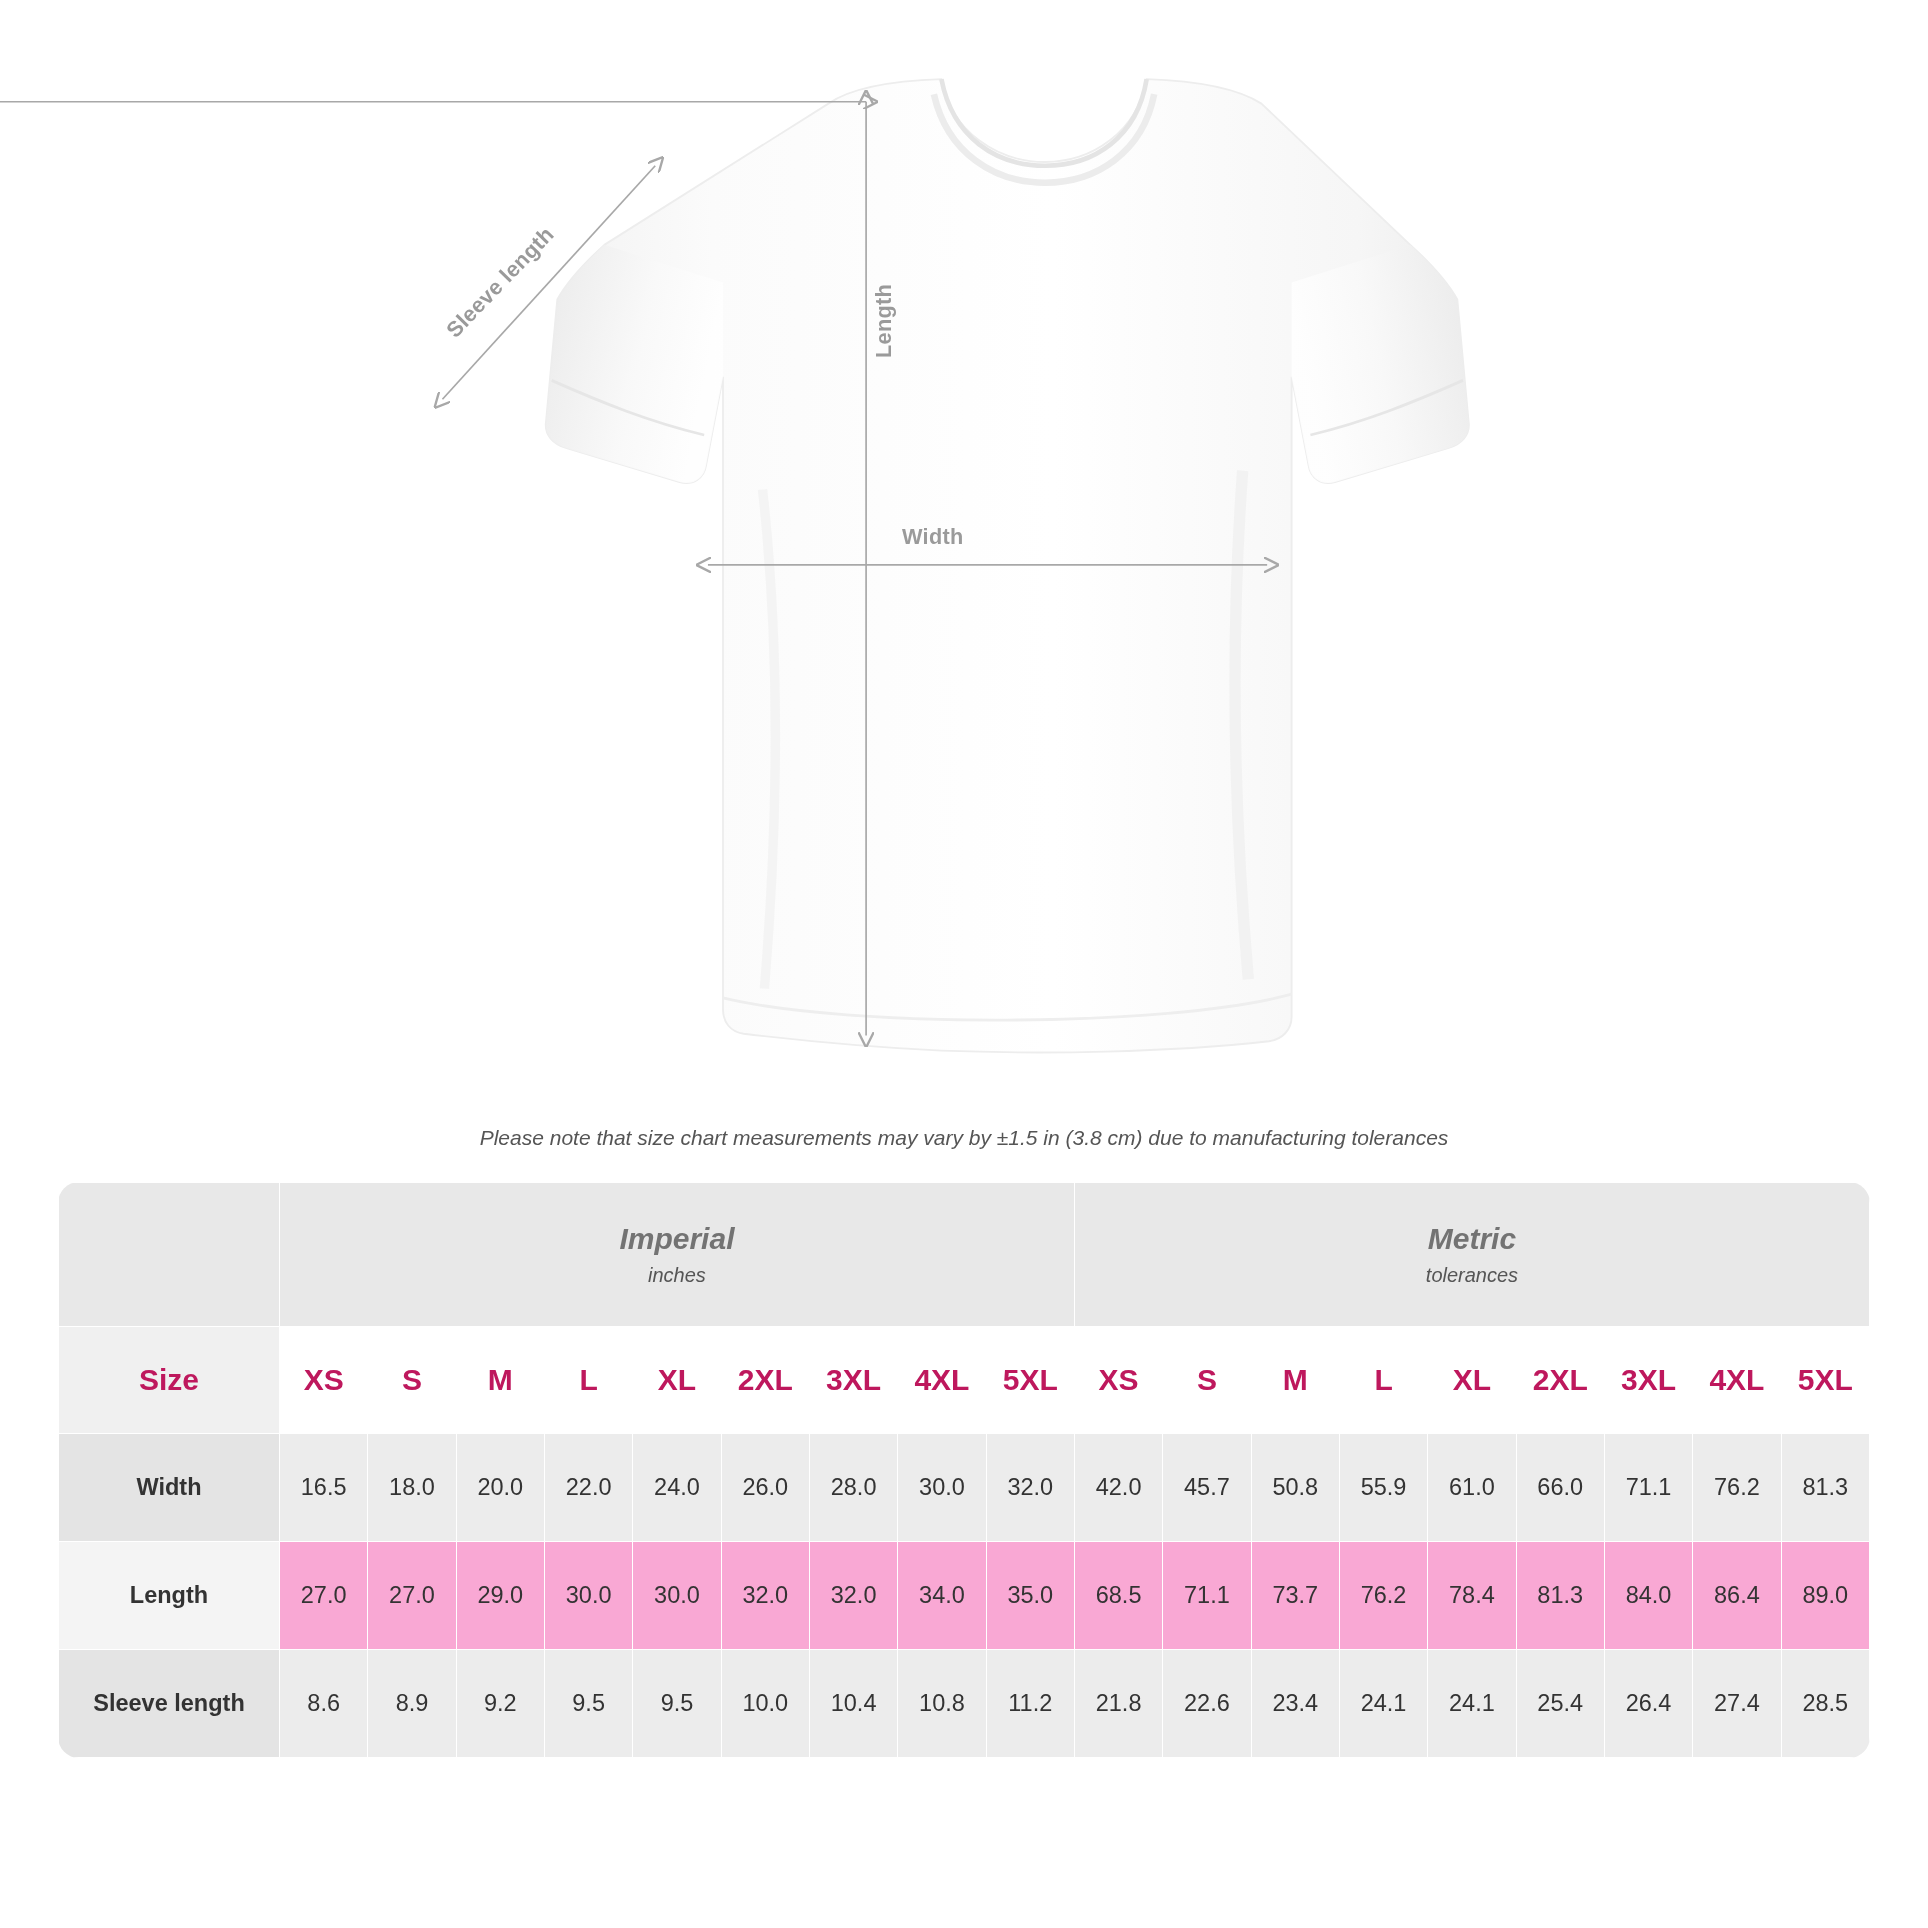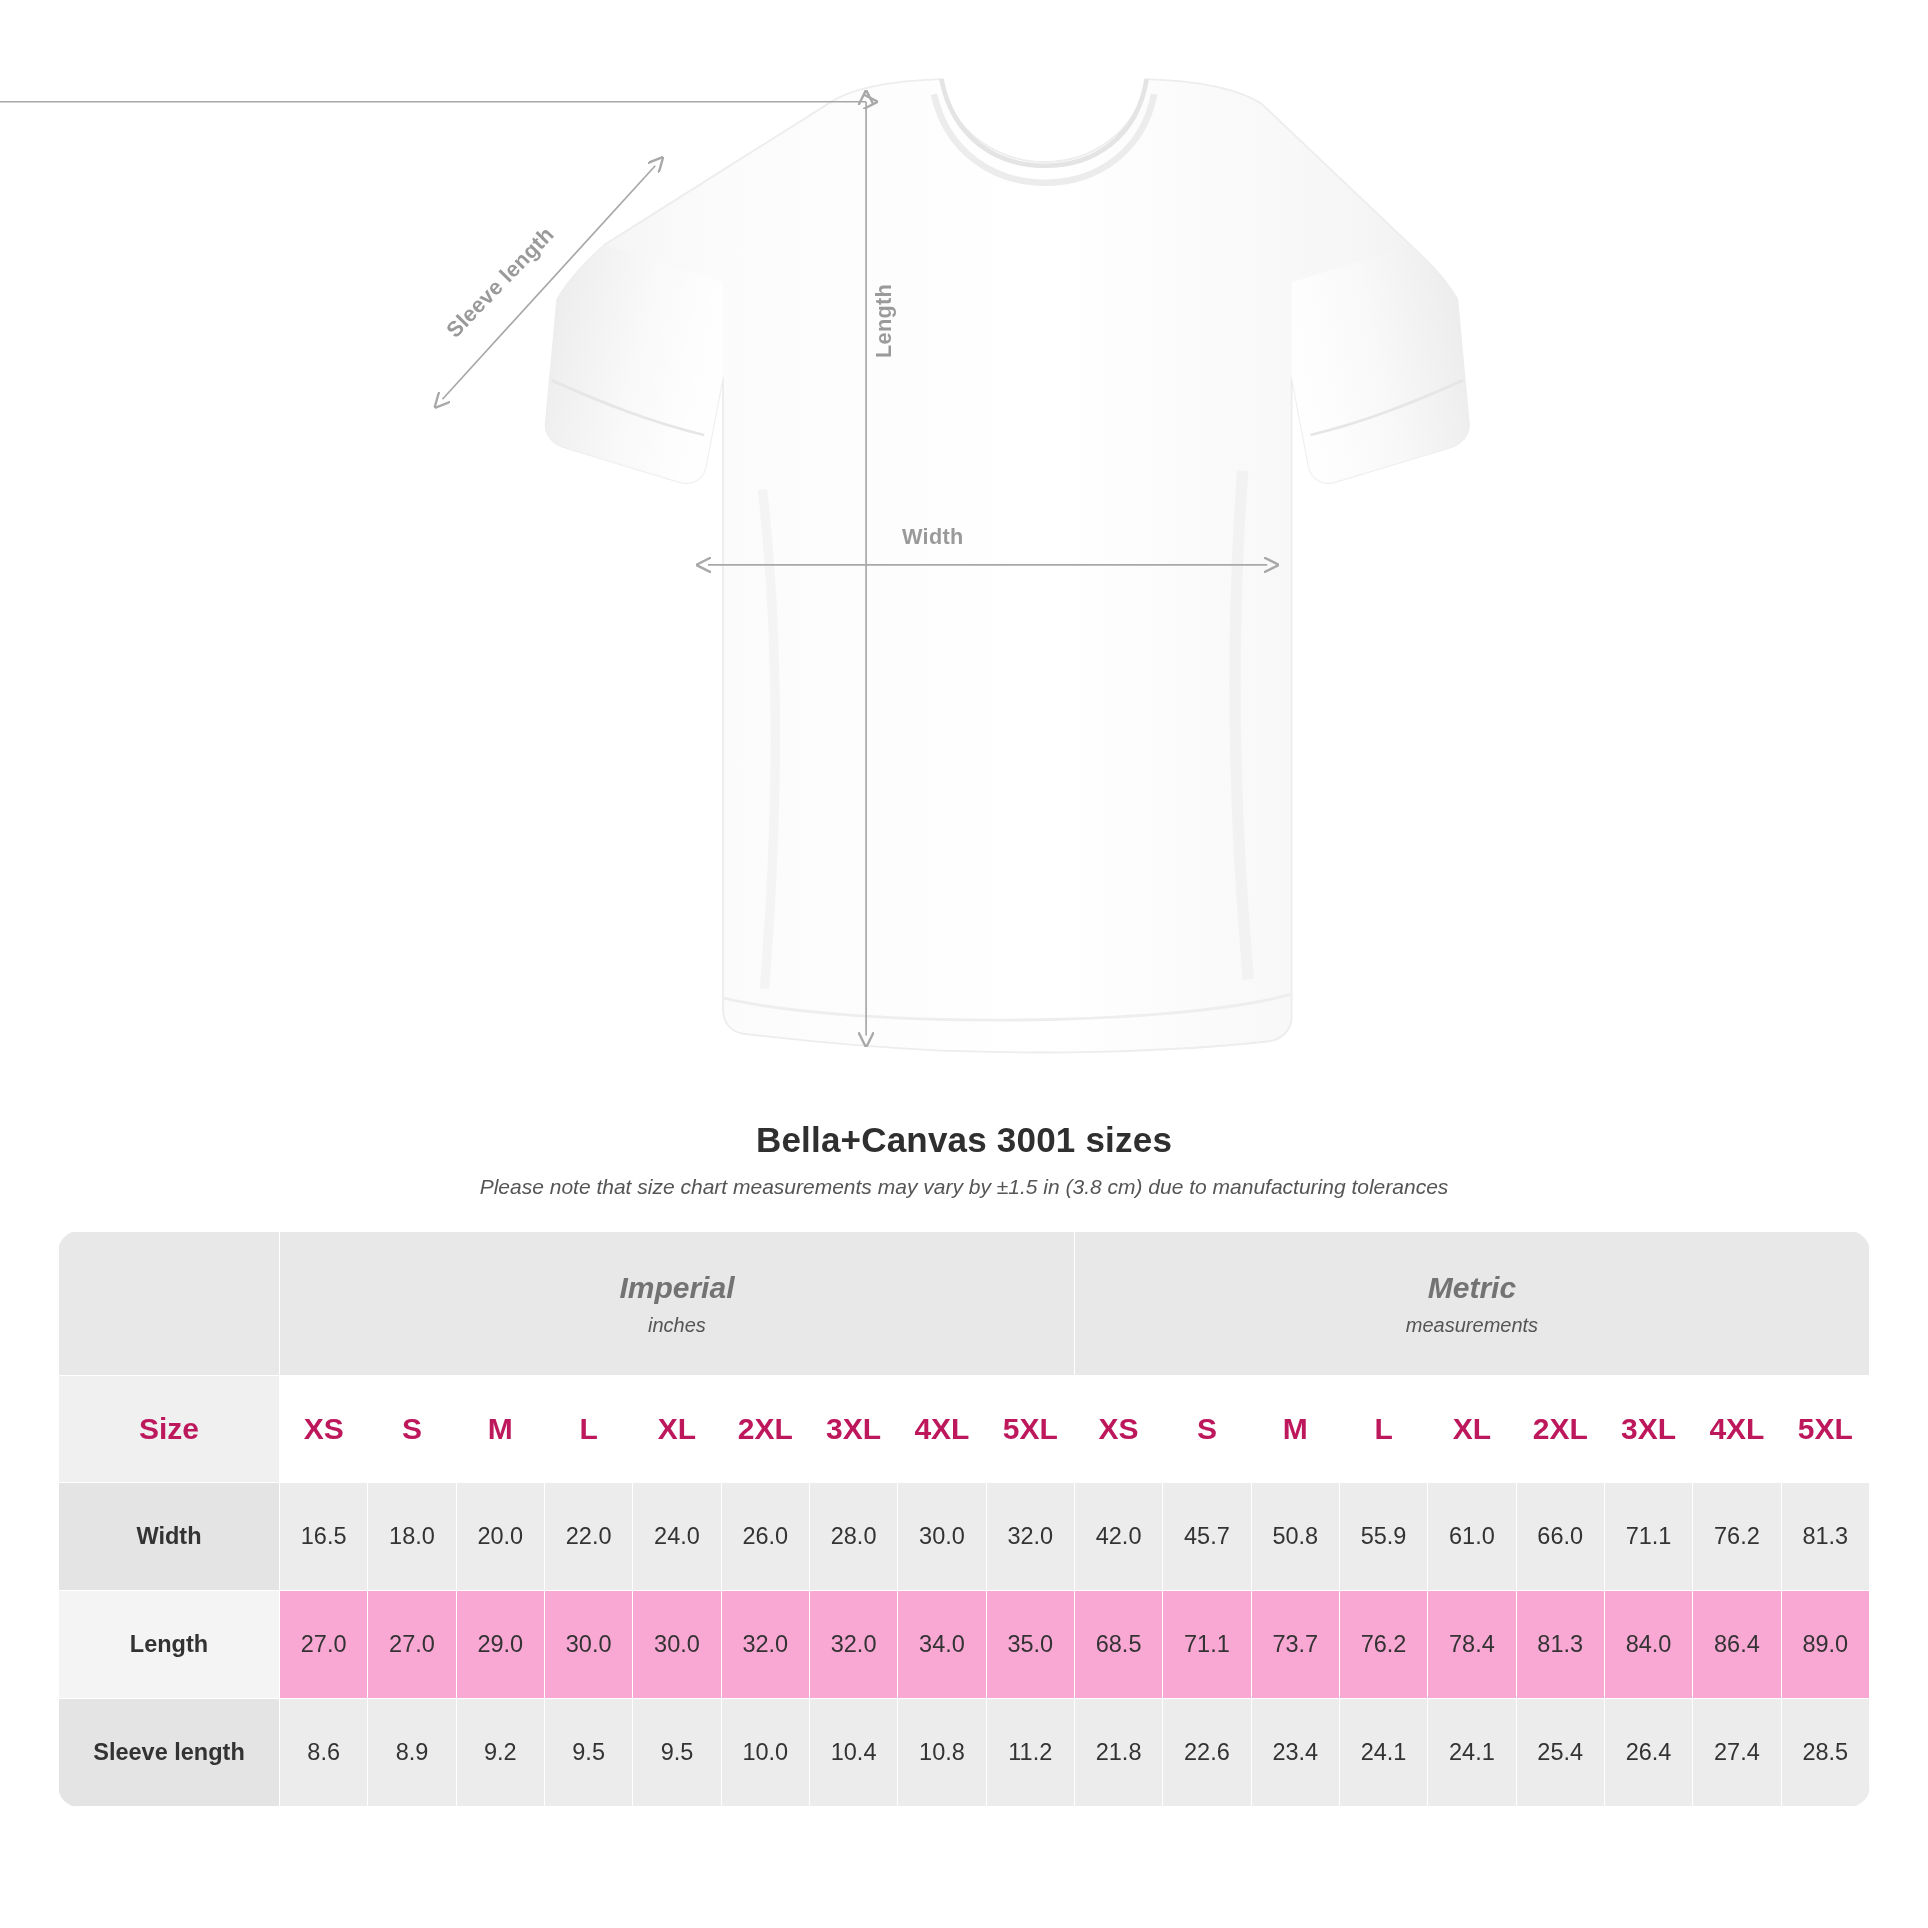--- a/index.html
+++ b/index.html
@@ -235,40 +235,39 @@
         <line x1="470" y1="424" x2="696" y2="176" stroke="#a8a8a8" stroke-width="1.8" marker-start="url(#arrowStart)" marker-end="url(#arrowEnd)"></line>
       </g>
     </svg>
 
     <div class="dim-label label-length">Length</div>
     <div class="dim-label label-width">Width</div>
     <div class="dim-label label-sleeve">Sleeve length</div>
   </div>
 
   <div class="title-block">
-    <h1 class="chart-title">Bella+Canvas 3001 sizes</h1>
     <div class="chart-note">Please note that size chart measurements may vary by ±1.5 in (3.8 cm) due to manufacturing tolerances</div>
   </div>
 
   <div class="table-wrap">
     <table class="size-table">
       <colgroup>
         <col style="width:12.2%">
         <col span="18" style="width:4.877%">
       </colgroup>
       <tbody>
         <tr class="unit-head">
           <td class="corner-cell"></td>
           <td colspan="9">
             <div class="unit-name">Imperial</div>
             <div class="unit-sub">inches</div>
           </td>
           <td colspan="9">
             <div class="unit-name">Metric</div>
-            <div class="unit-sub">measurements</div>
+            <div class="unit-sub">tolerances</div>
           </td>
         </tr>
 
         <tr class="size-row">
           <td class="row-label">Size</td>
           <td>XS</td>
           <td>S</td>
           <td>M</td>
           <td>L</td>
           <td>XL</td>

